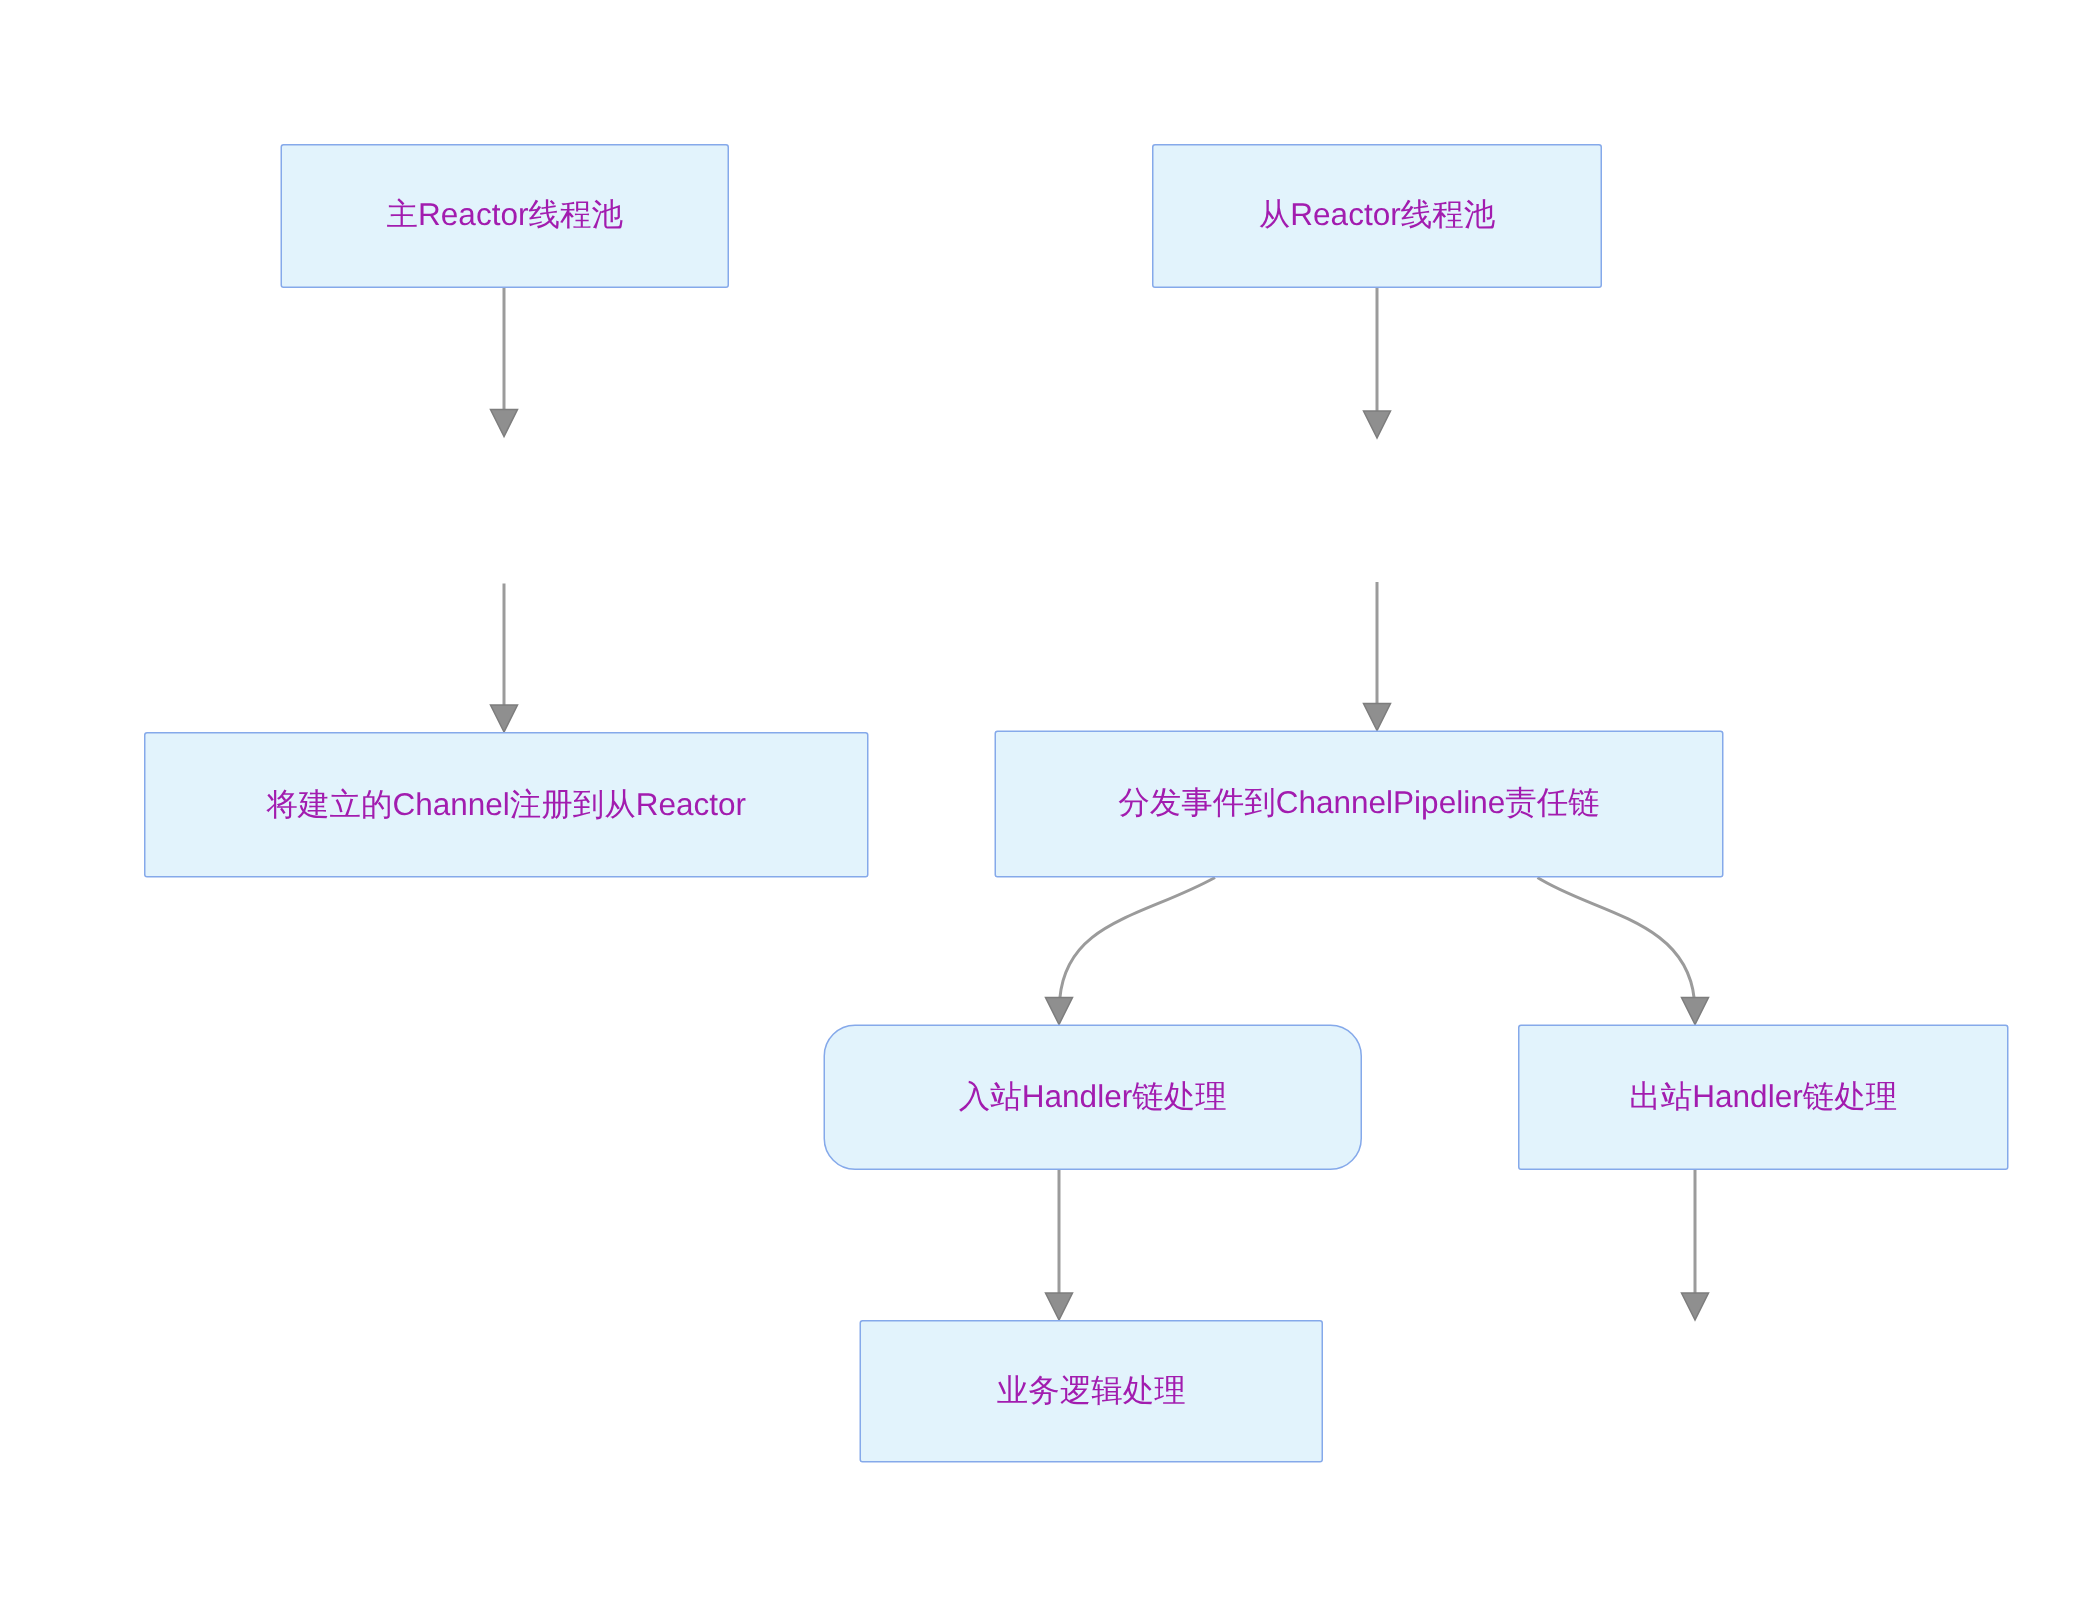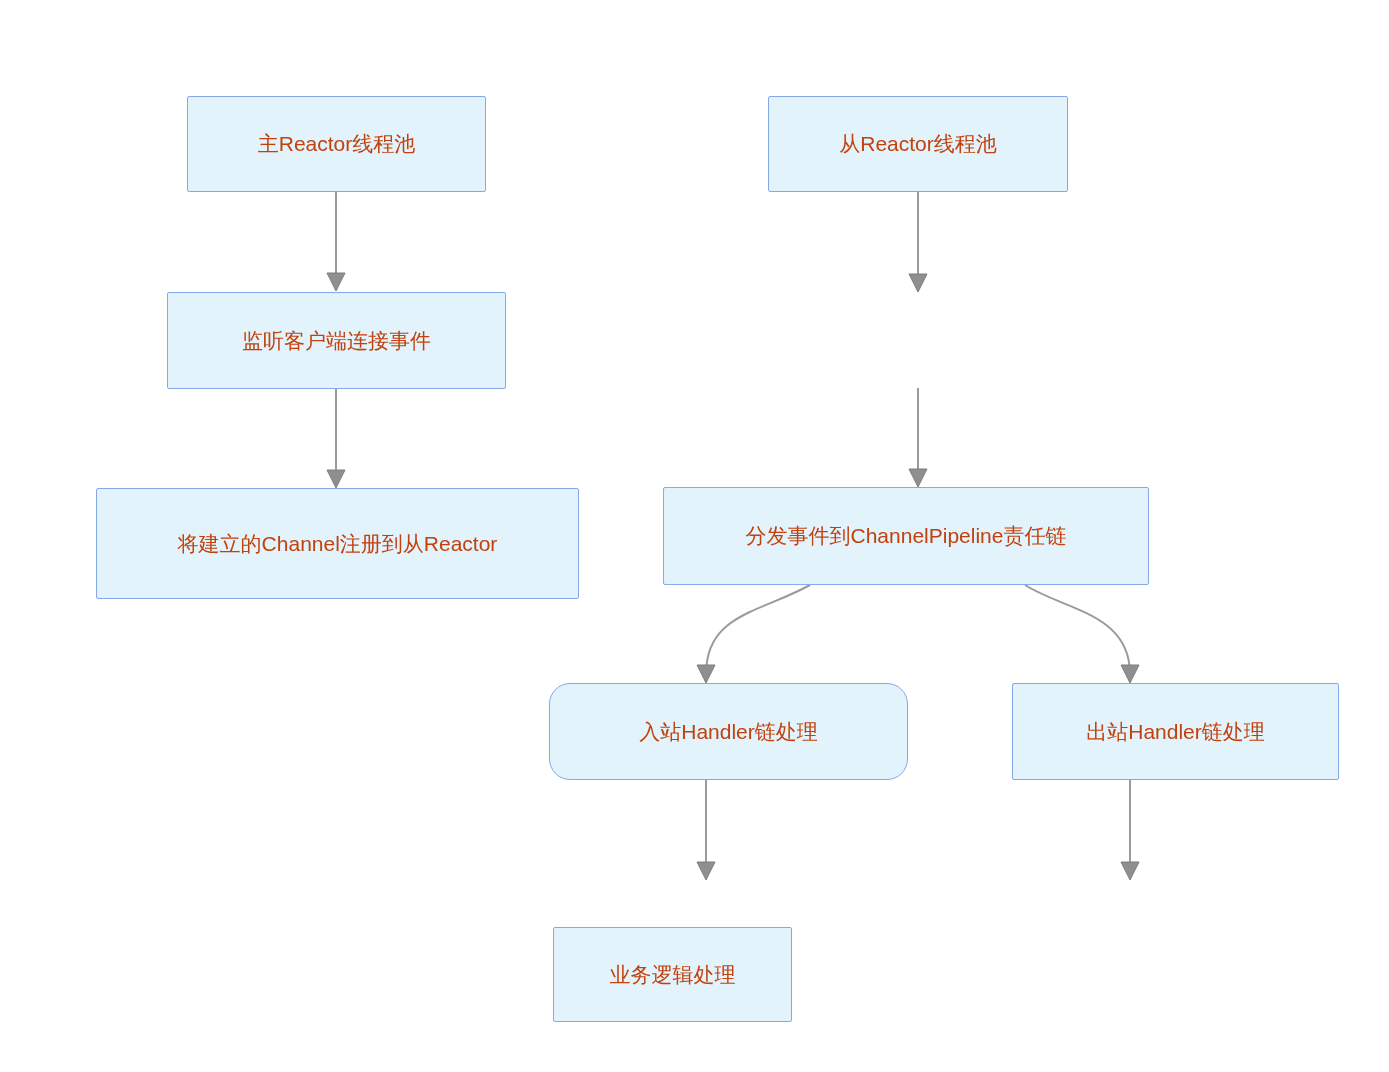--- a/index.html
+++ b/index.html
@@ -36,35 +36,35 @@
   .node {
     position: absolute;
     box-sizing: border-box;
     background: #e2f3fc;
     border: 1.6px solid #85a9ea;
     border-radius: 2px;
     display: flex;
     align-items: center;
     justify-content: center;
     text-align: center;
-    color: #c2410c;
+    color: #a21caf;
     font-size: 21px;
     line-height: 1.3;
     white-space: nowrap;
   }
   
   .n-main-reactor      { left: 187px; top:  96px; width: 299px; height:  96px; }
   .n-listen-connect    { left: 167px; top: 292px; width: 339px; height:  97px; }
-  .n-register-channel  { left:  96px; top: 488px; width: 483px; height:  111px; }
+  .n-register-channel  { left:  96px; top: 488px; width: 483px; height:  97px; }
   .n-sub-reactor       { left: 768px; top:  96px; width: 300px; height:  96px; }
   .n-listen-rw         { left: 732px; top: 292px; width: 375px; height:  96px; }
   .n-dispatch          { left: 663px; top: 487px; width: 486px; height:  98px; }
   .n-inbound           { left: 549px; top: 683px; width: 359px; height:  97px; border-radius: 21px; }
   .n-outbound          { left: 968px; top: 683px; width: 327px; height:  97px; margin-left: 44px; }
-  .n-business          { left: 553px; top: 880px; width: 239px; height:  95px; margin-top: 47px; }
+  .n-business          { left: 573px; top: 880px; width: 309px; height:  95px; }
   .n-send              { left: 998px; top: 880px; width: 265px; height:  95px; }
 </style>
 </head>
 <body>
 
 <div class="canvas">
 
   <svg class="edges-layer" viewBox="0 0 1389 1072" xmlns="http://www.w3.org/2000/svg">
     <path class="edge-line" d="M336 192 L336 275"></path>
     <polygon class="edge-head" points="336,291 327,273 345,273"></polygon>
@@ -88,23 +88,20 @@
     <polygon class="edge-head" points="706,880 697,862 715,862"></polygon>
 
     <path class="edge-line" d="M1130 780 L1130 864"></path>
     <polygon class="edge-head" points="1130,880 1121,862 1139,862"></polygon>
   </svg>
 
   <div class="node n-main-reactor">
     <span>主Reactor线程池</span>
   </div>
 
-  <div class="node n-listen-connect">
-    <span>监听客户端连接事件</span>
-  </div>
 
   <div class="node n-register-channel">
     <span>将建立的Channel注册到从Reactor</span>
   </div>
 
   <div class="node n-sub-reactor">
     <span>从Reactor线程池</span>
   </div>
 
 

